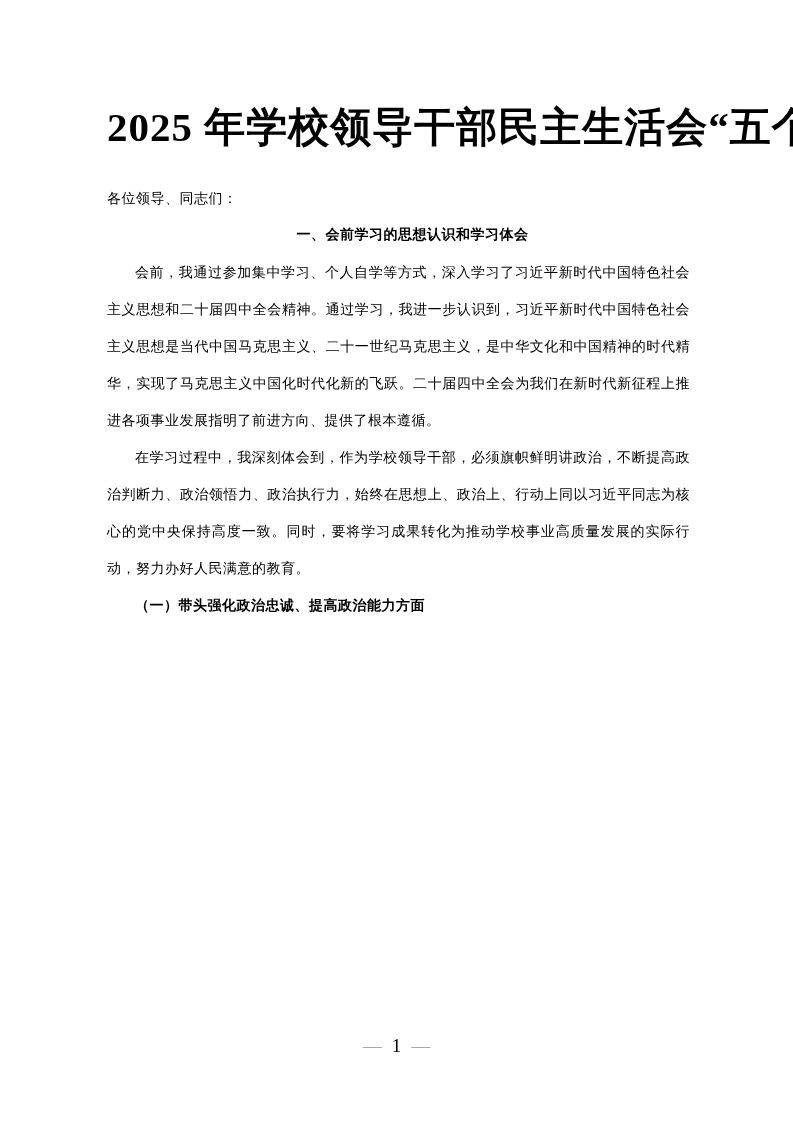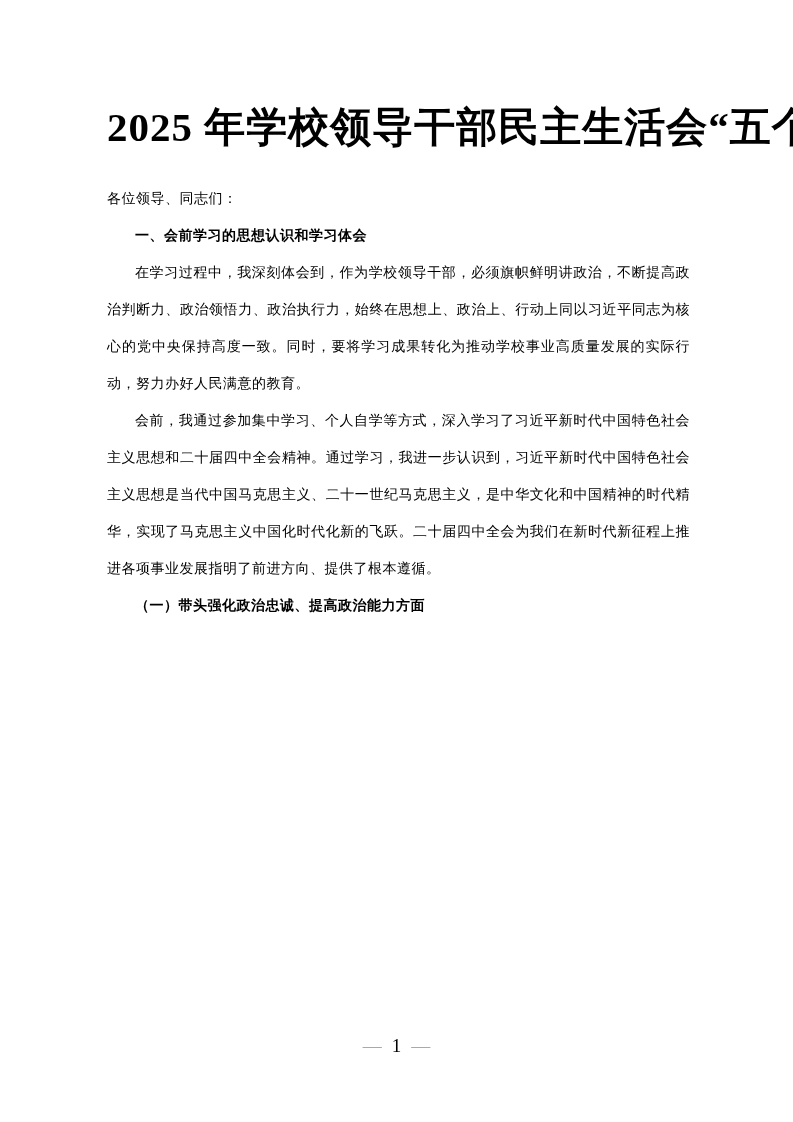--- a/index.html
+++ b/index.html
@@ -35,23 +35,23 @@
     font-size: 14px;
     line-height: 37px;
     letter-spacing: 0.5px;
     text-align: justify;
     margin: 0;
   }
   .indent {
     text-indent: 2em;
   }
   .heading-hei {
-    font-family: Liberation Serif, serif;
+    font-family: Liberation Mono, monospace;
     font-weight: bold;
-    text-align: left;
+    text-align: center;
   }
   .heading-kai {
     font-family: "Liberation Serif", "DejaVu Serif", serif;
     font-weight: bold;
     text-align: left;
   }
   .footer {
     position: absolute;
     top: 1032px;
     left: 0;
@@ -78,23 +78,23 @@
 
     <h1 class="doc-title">
       <span class="title-line">2025 年学校领导干部民主生活会“五个带</span>
     </h1>
 
     <p class="para">各位领导、同志们：</p>
 
 
     <p class="para indent heading-hei">一、会前学习的思想认识和学习体会</p>
 
+    <p class="para indent">会前，我通过参加集中学习、个人自学等方式，深入学习了习近平新时代中国特色社会主义思想和二十届四中全会精神。通过学习，我进一步认识到，习近平新时代中国特色社会主义思想是当代中国马克思主义、二十一世纪马克思主义，是中华文化和中国精神的时代精华，实现了马克思主义中国化时代化新的飞跃。二十届四中全会为我们在新时代新征程上推进各项事业发展指明了前进方向、提供了根本遵循。</p>
+
     <p class="para indent">在学习过程中，我深刻体会到，作为学校领导干部，必须旗帜鲜明讲政治，不断提高政治判断力、政治领悟力、政治执行力，始终在思想上、政治上、行动上同以习近平同志为核心的党中央保持高度一致。同时，要将学习成果转化为推动学校事业高质量发展的实际行动，努力办好人民满意的教育。</p>
-
-    <p class="para indent">会前，我通过参加集中学习、个人自学等方式，深入学习了习近平新时代中国特色社会主义思想和二十届四中全会精神。通过学习，我进一步认识到，习近平新时代中国特色社会主义思想是当代中国马克思主义、二十一世纪马克思主义，是中华文化和中国精神的时代精华，实现了马克思主义中国化时代化新的飞跃。二十届四中全会为我们在新时代新征程上推进各项事业发展指明了前进方向、提供了根本遵循。</p>
 
 
     <p class="para indent heading-kai">（一）带头强化政治忠诚、提高政治能力方面</p>
 
   </div>
 
   <div class="footer">
     <span class="dash">—</span><span class="page-num">1</span><span class="dash">—</span>
   </div>
 </div>

